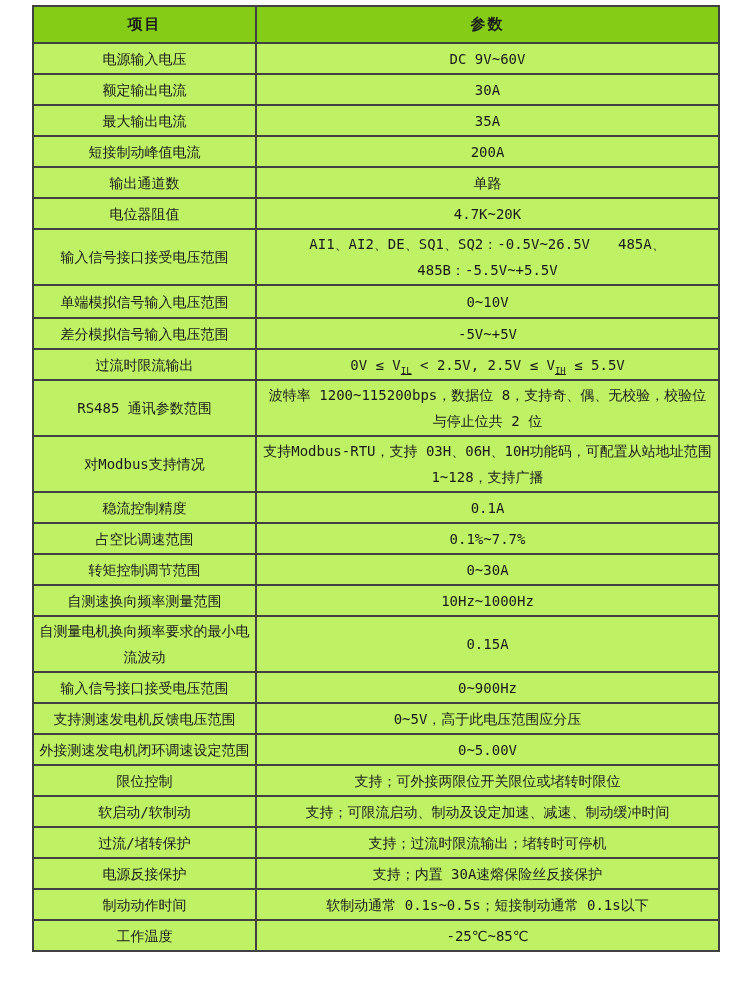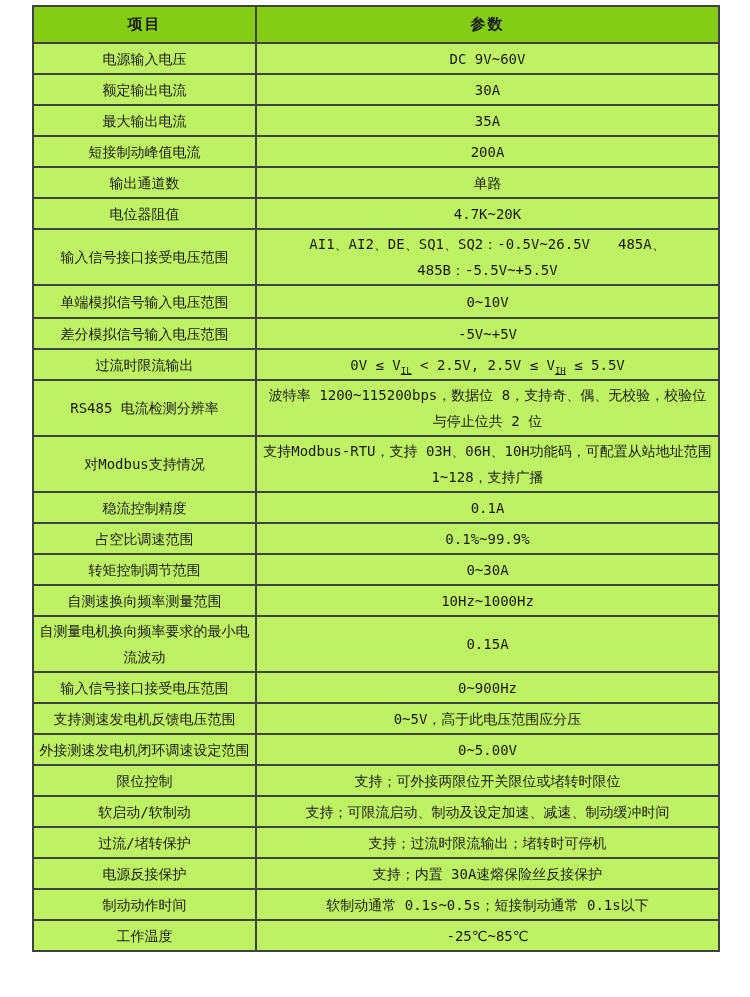--- a/index.html
+++ b/index.html
@@ -94,34 +94,34 @@
       </tr>
       <tr>
         <td class="item-cell">差分模拟信号输入电压范围</td>
         <td class="param-cell">-5V~+5V</td>
       </tr>
       <tr>
         <td class="item-cell">过流时限流输出</td>
         <td class="param-cell">0V ≤ V<sub>IL</sub> &lt; 2.5V, 2.5V ≤ V<sub>IH</sub> ≤ 5.5V</td>
       </tr>
       <tr>
-        <td class="item-cell">RS485 电流检测分辨率</td>
+        <td class="item-cell">RS485 通讯参数范围</td>
         <td class="param-cell">波特率 1200~115200bps，数据位 8，支持奇、偶、无校验，校验位与停止位共 2 位</td>
       </tr>
       <tr>
         <td class="item-cell">对Modbus支持情况</td>
         <td class="param-cell">支持Modbus-RTU，支持 03H、06H、10H功能码，可配置从站地址范围 1~128，支持广播</td>
       </tr>
       <tr>
         <td class="item-cell">稳流控制精度</td>
         <td class="param-cell">0.1A</td>
       </tr>
       <tr>
         <td class="item-cell">占空比调速范围</td>
-        <td class="param-cell">0.1%~99.9%</td>
+        <td class="param-cell">0.1%~7.7%</td>
       </tr>
       <tr>
         <td class="item-cell">转矩控制调节范围</td>
         <td class="param-cell">0~30A</td>
       </tr>
       <tr>
         <td class="item-cell">自测速换向频率测量范围</td>
         <td class="param-cell">10Hz~1000Hz</td>
       </tr>
       <tr>

